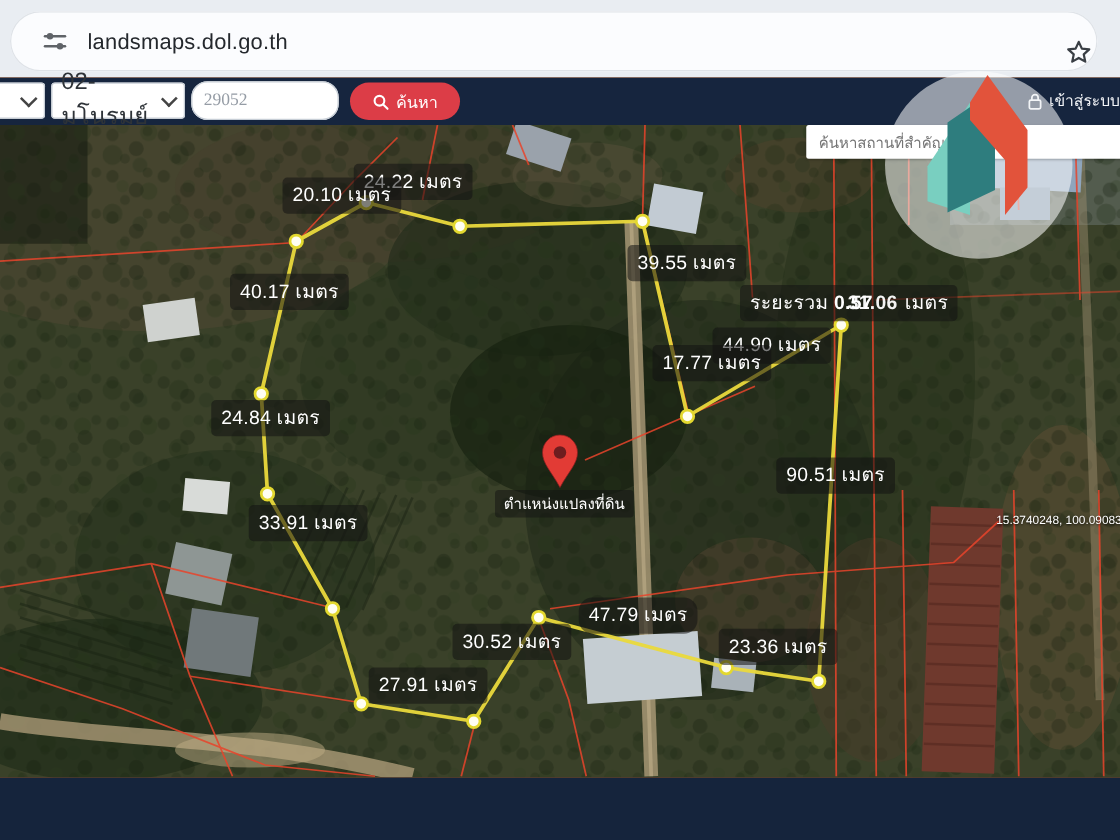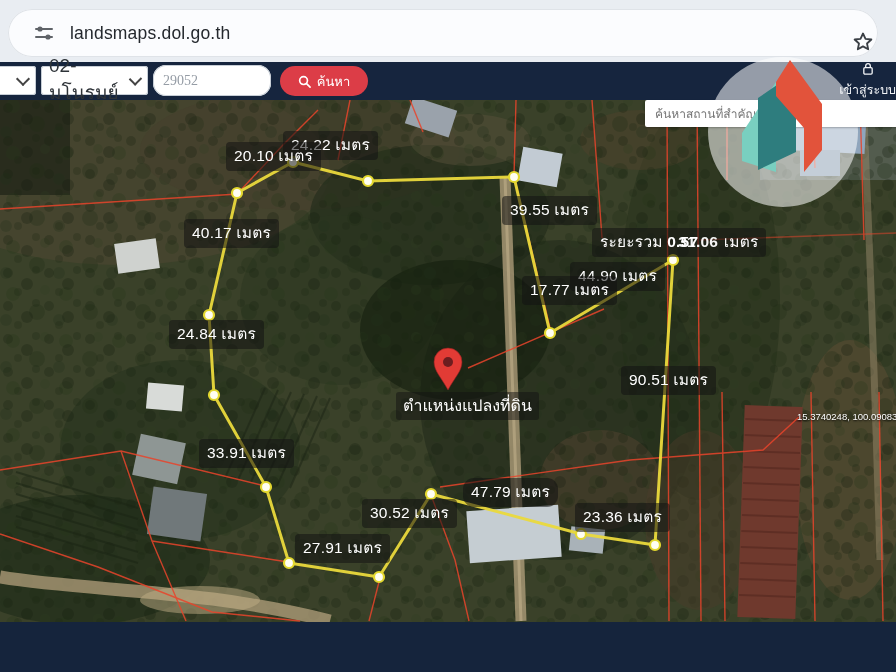--- a/index.html
+++ b/index.html
@@ -21,31 +21,31 @@
        transform:rotate(45deg);margin-left:auto;margin-top:-4px;}
   #province-select{left:-64px;width:100px;}
   #district-select{left:41px;width:107px;}
   #parcel-input{position:absolute;left:153px;top:3px;width:118px;height:31px;border:0;border-radius:13px;
        background:#fff;box-shadow:0 0 0 1px #c7ced6 inset;font-size:14px;color:#959ca5;
        padding:12px 10px;box-sizing:border-box;font-family:Liberation Serif, serif;}
   #search-button{position:absolute;left:280px;top:4px;width:88px;height:30px;border:0;border-radius:16px;
        background:#dc3d47;color:#fff;font-size:13px;display:flex;align-items:center;justify-content:center;
        gap:6px;cursor:pointer;font-family:"Liberation Sans",sans-serif;}
   #login{position:absolute;right:0px;top:0;height:38px;display:flex;align-items:center;gap:5px;
-       color:#f2f4f7;font-size:12.5px;padding-right:0px;z-index:30;flex-direction:column;}
+       color:#f2f4f7;font-size:12.5px;padding-right:0px;z-index:30;}
   
   #map{position:absolute;left:0;top:100px;width:896px;height:522px;overflow:hidden;background:#343d27;}
   #map-art{position:absolute;left:0;top:0;}
   #labels{position:absolute;left:0;top:0;width:896px;height:522px;z-index:6;pointer-events:none;}
   .mlabel{position:absolute;background:rgba(18,18,18,.55);color:#fff;font-size:15.5px;
        padding:1px 8px 3px;border-radius:4px;white-space:nowrap;letter-spacing:.2px;}
   .mlabel.total .ovl{position:relative;display:inline-block;min-width:52px;font-weight:bold;}
   .mlabel.total .ovl .b{position:absolute;left:11px;top:0;opacity:.95;}
   #pin-label{position:absolute;left:396px;top:292px;background:rgba(18,18,18,.5);color:#fff;
-       font-size:16px;padding:1px 7px 2px;border-radius:3px;white-space:nowrap;z-index:6;}
+       font-size:12px;padding:1px 7px 2px;border-radius:3px;white-space:nowrap;z-index:6;}
   #coords{position:absolute;left:797px;top:311px;color:#fff;font-size:9.5px;white-space:nowrap;
        text-shadow:0 1px 2px rgba(0,0,0,.9);z-index:6;}
   
   #logo-circle{position:absolute;left:708px;top:57px;width:150px;height:150px;border-radius:50%;
        background:rgba(255,255,255,.55);z-index:25;}
   #place-search{position:absolute;left:645px;top:100px;width:260px;height:27px;background:#fff;
        border-radius:2px;box-shadow:0 1px 2px rgba(0,0,0,.25);z-index:27;}
   #place-search input{width:100%;height:100%;border:0;background:transparent;font-size:12px;
        color:#555c63;padding:0 10px;box-sizing:border-box;font-family:"Liberation Sans",sans-serif;}
   #logo-house{position:absolute;left:0;top:0;z-index:28;pointer-events:none;}
@@ -241,21 +241,21 @@
         <span>เมตร</span>
       </div>
     <div class="mlabel" style="left: 283px; top: 31px;">24.22 เมตร</div>
         <div class="mlabel" style="left: 226px; top: 42px;">20.10 เมตร</div>
         <div class="mlabel" style="left: 184px; top: 119px;">40.17 เมตร</div>
         <div class="mlabel" style="left: 502px; top: 96px;">39.55 เมตร</div>
         <div class="mlabel" style="left: 570px; top: 162px;">44.90 เมตร</div>
         <div class="mlabel" style="left: 522px; top: 176px;">17.77 เมตร</div>
         <div class="mlabel" style="left: 621px; top: 266px;">90.51 เมตร</div>
         <div class="mlabel" style="left: 169px; top: 220px;">24.84 เมตร</div>
-        <div class="mlabel" style="left: 199px; top: 304px; margin-top: 35px;">33.91 เมตร</div>
+        <div class="mlabel" style="left: 199px; top: 304px;">33.91 เมตร</div>
         <div class="mlabel" style="left: 295px; top: 434px;">27.91 เมตร</div>
         <div class="mlabel" style="left: 362px; top: 399px;">30.52 เมตร</div>
         <div class="mlabel" style="left: 463px; top: 378px; border-radius: 11px;">47.79 เมตร</div>
         <div class="mlabel" style="left: 575px; top: 403px;">23.36 เมตร</div>
       </div>
     <div id="pin-label">ตำแหน่งแปลงที่ดิน</div>
     <div id="coords">15.3740248, 100.090834</div>
   </div>
 
   <div id="logo-circle"></div>

